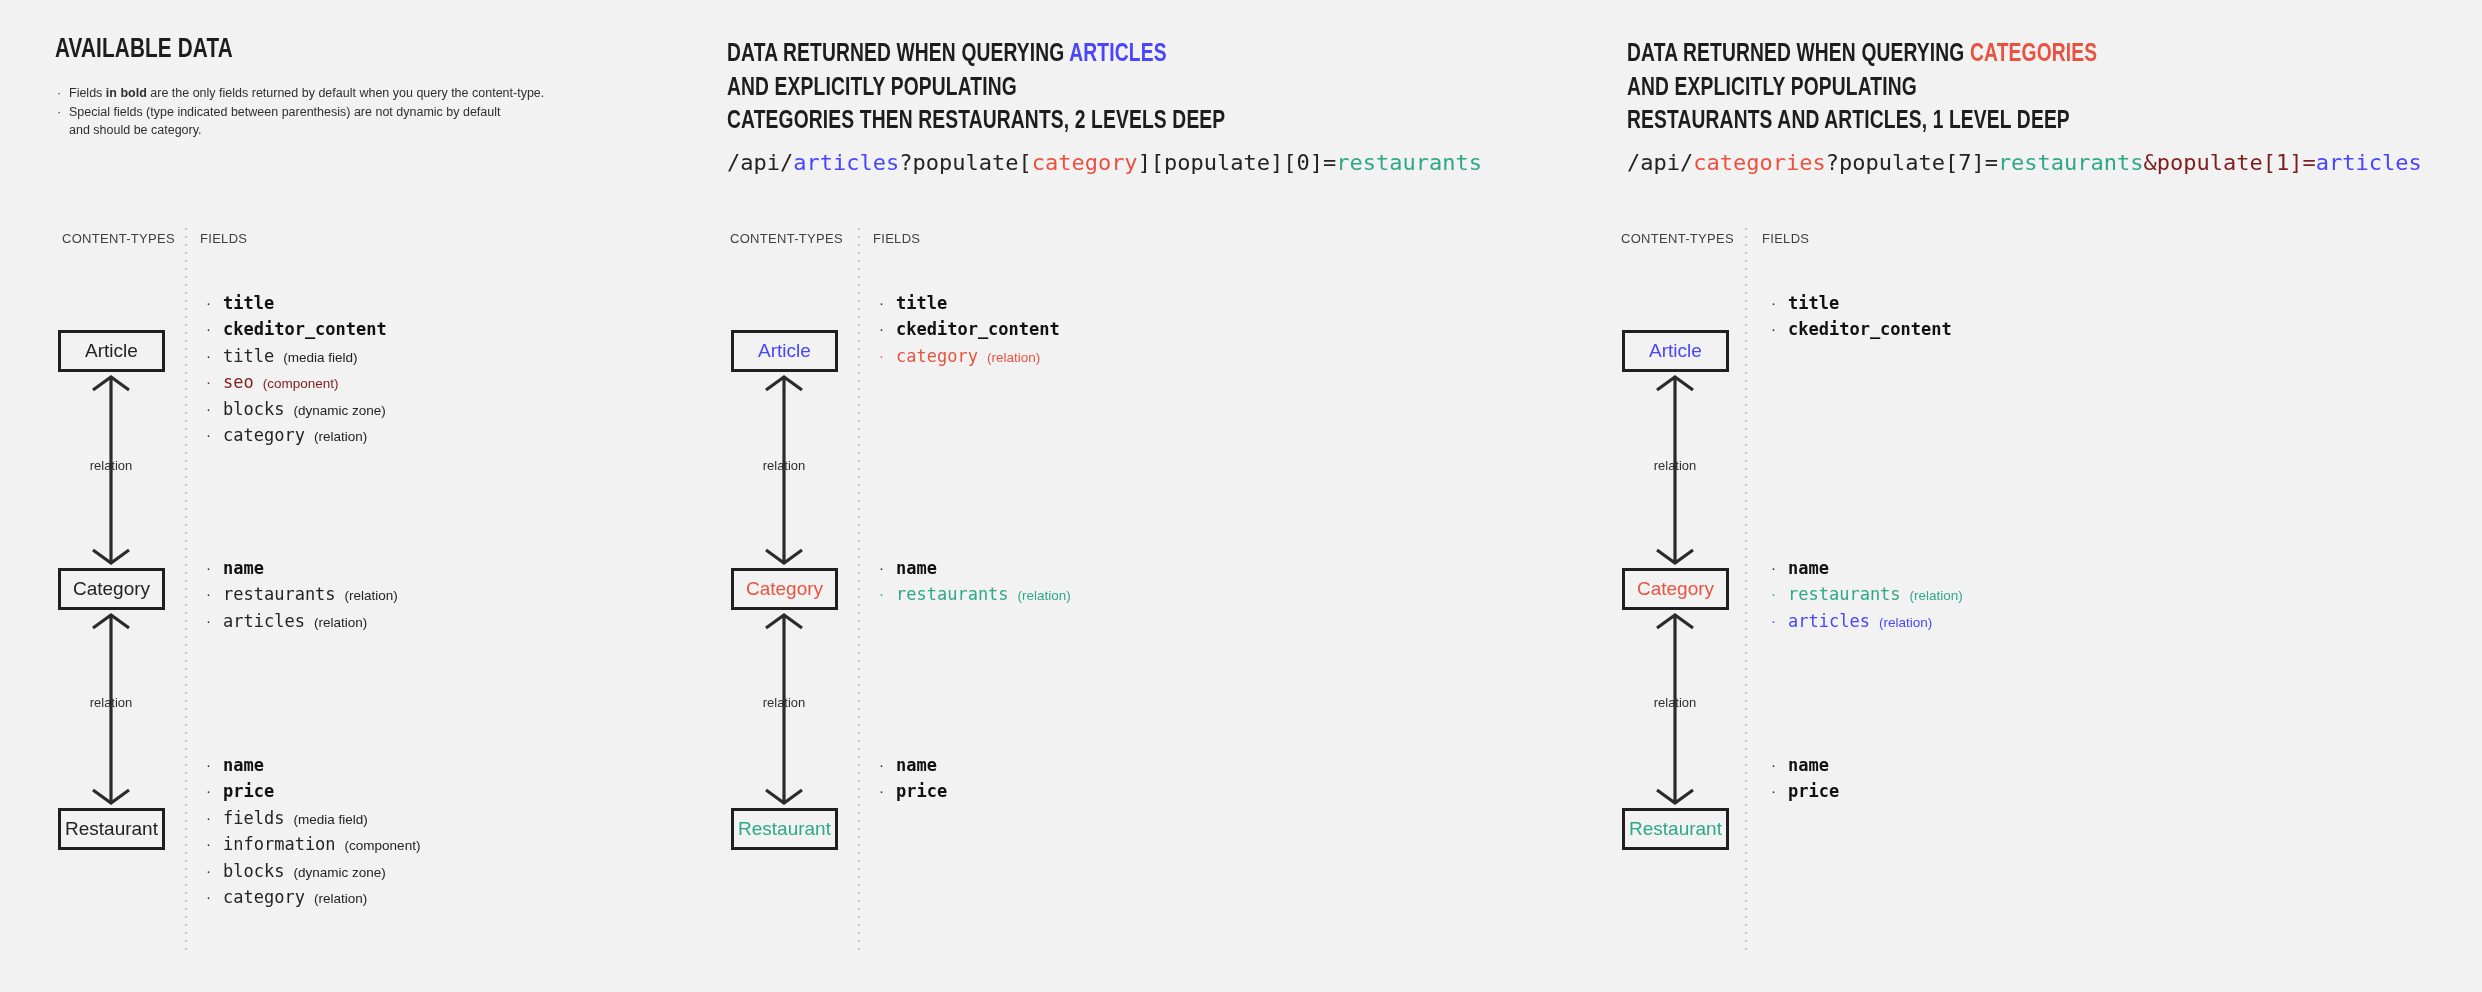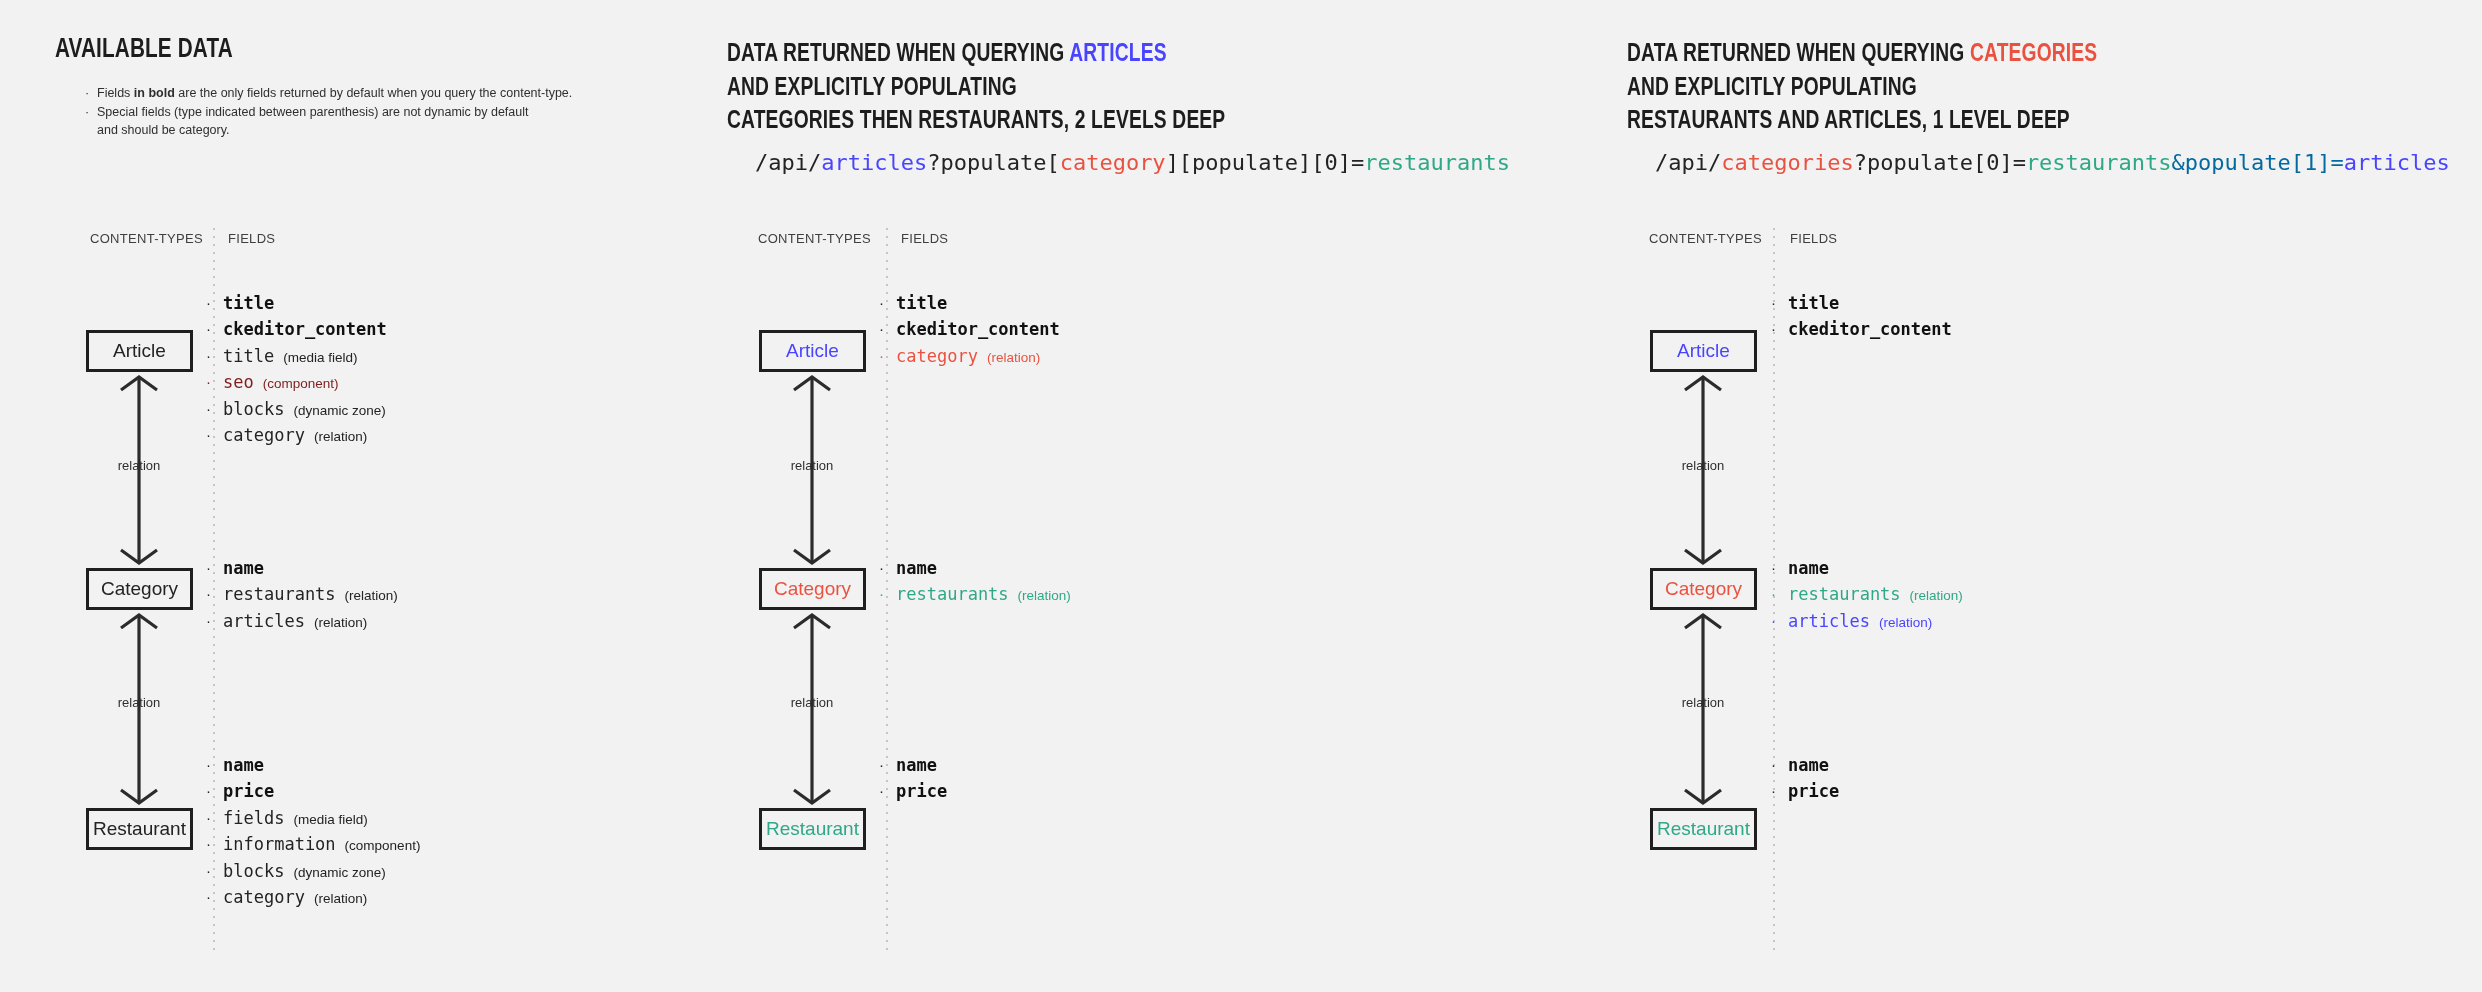--- a/index.html
+++ b/index.html
@@ -4,21 +4,21 @@
 <style>
   html,body{margin:0;padding:0;}
   body{
     position:relative;
     width:2482px;height:992px;
     background:#f2f2f2;
     font-family:"Liberation Sans",sans-serif;
     color:#232323;
     overflow:hidden;
   }
-  .abs{position:absolute;margin-left:28px;}
+  .abs{position:absolute;}
   
   .headline{
     margin:0;
     font-family:"Liberation Sans",sans-serif;
     font-weight:700;
     font-size:26px;
     line-height:33.5px;
     color:#1d1d1d;
     transform:scaleX(.74);
     transform-origin:0 0;
@@ -217,21 +217,21 @@
   </ul>
 </section>
 
 <section>
   <h2 class="abs headline" style="left:1627px;top:36px">
     <div><span>DATA RETURNED WHEN QUERYING </span><span style="color: rgb(234, 82, 64);">CATEGORIES</span></div>
     <div>AND EXPLICITLY POPULATING</div>
     <div>RESTAURANTS AND ARTICLES, 1 LEVEL DEEP</div>
   </h2>
   <div class="abs codeline" style="left:1627px;top:150px">
-    <span style="color: rgb(35, 35, 35);">/api/</span><span style="color: rgb(234, 82, 64);">categories</span><span style="color: rgb(35, 35, 35);">?populate[0]=</span><span style="color: rgb(46, 168, 134);">restaurants</span><span style="color: #0369a1;">&amp;populate[1]=</span><span style="color: rgb(73, 69, 255);">articles</span>
+    <span style="color: rgb(35, 35, 35);">/api/</span><span style="color: rgb(234, 82, 64);">categories</span><span style="color: rgb(35, 35, 35);">?populate[7]=</span><span style="color: rgb(46, 168, 134);">restaurants</span><span style="color: #7f1d1d;">&amp;populate[1]=</span><span style="color: rgb(73, 69, 255);">articles</span>
   </div>
 
   <div class="abs ct-label" style="left:1621px;top:231px">CONTENT-TYPES</div>
   <div class="abs ct-label" style="left:1762px;top:231px">FIELDS</div>
   <div class="abs divider" style="left:1745px;top:228px;height:722px"></div>
 
   <div class="abs node-box" style="left:1622px;top:330px">
     <span style="color: rgb(73, 69, 255);">Article</span>
   </div>
   <div class="abs arrow" style="left:1653px;top:374px">

